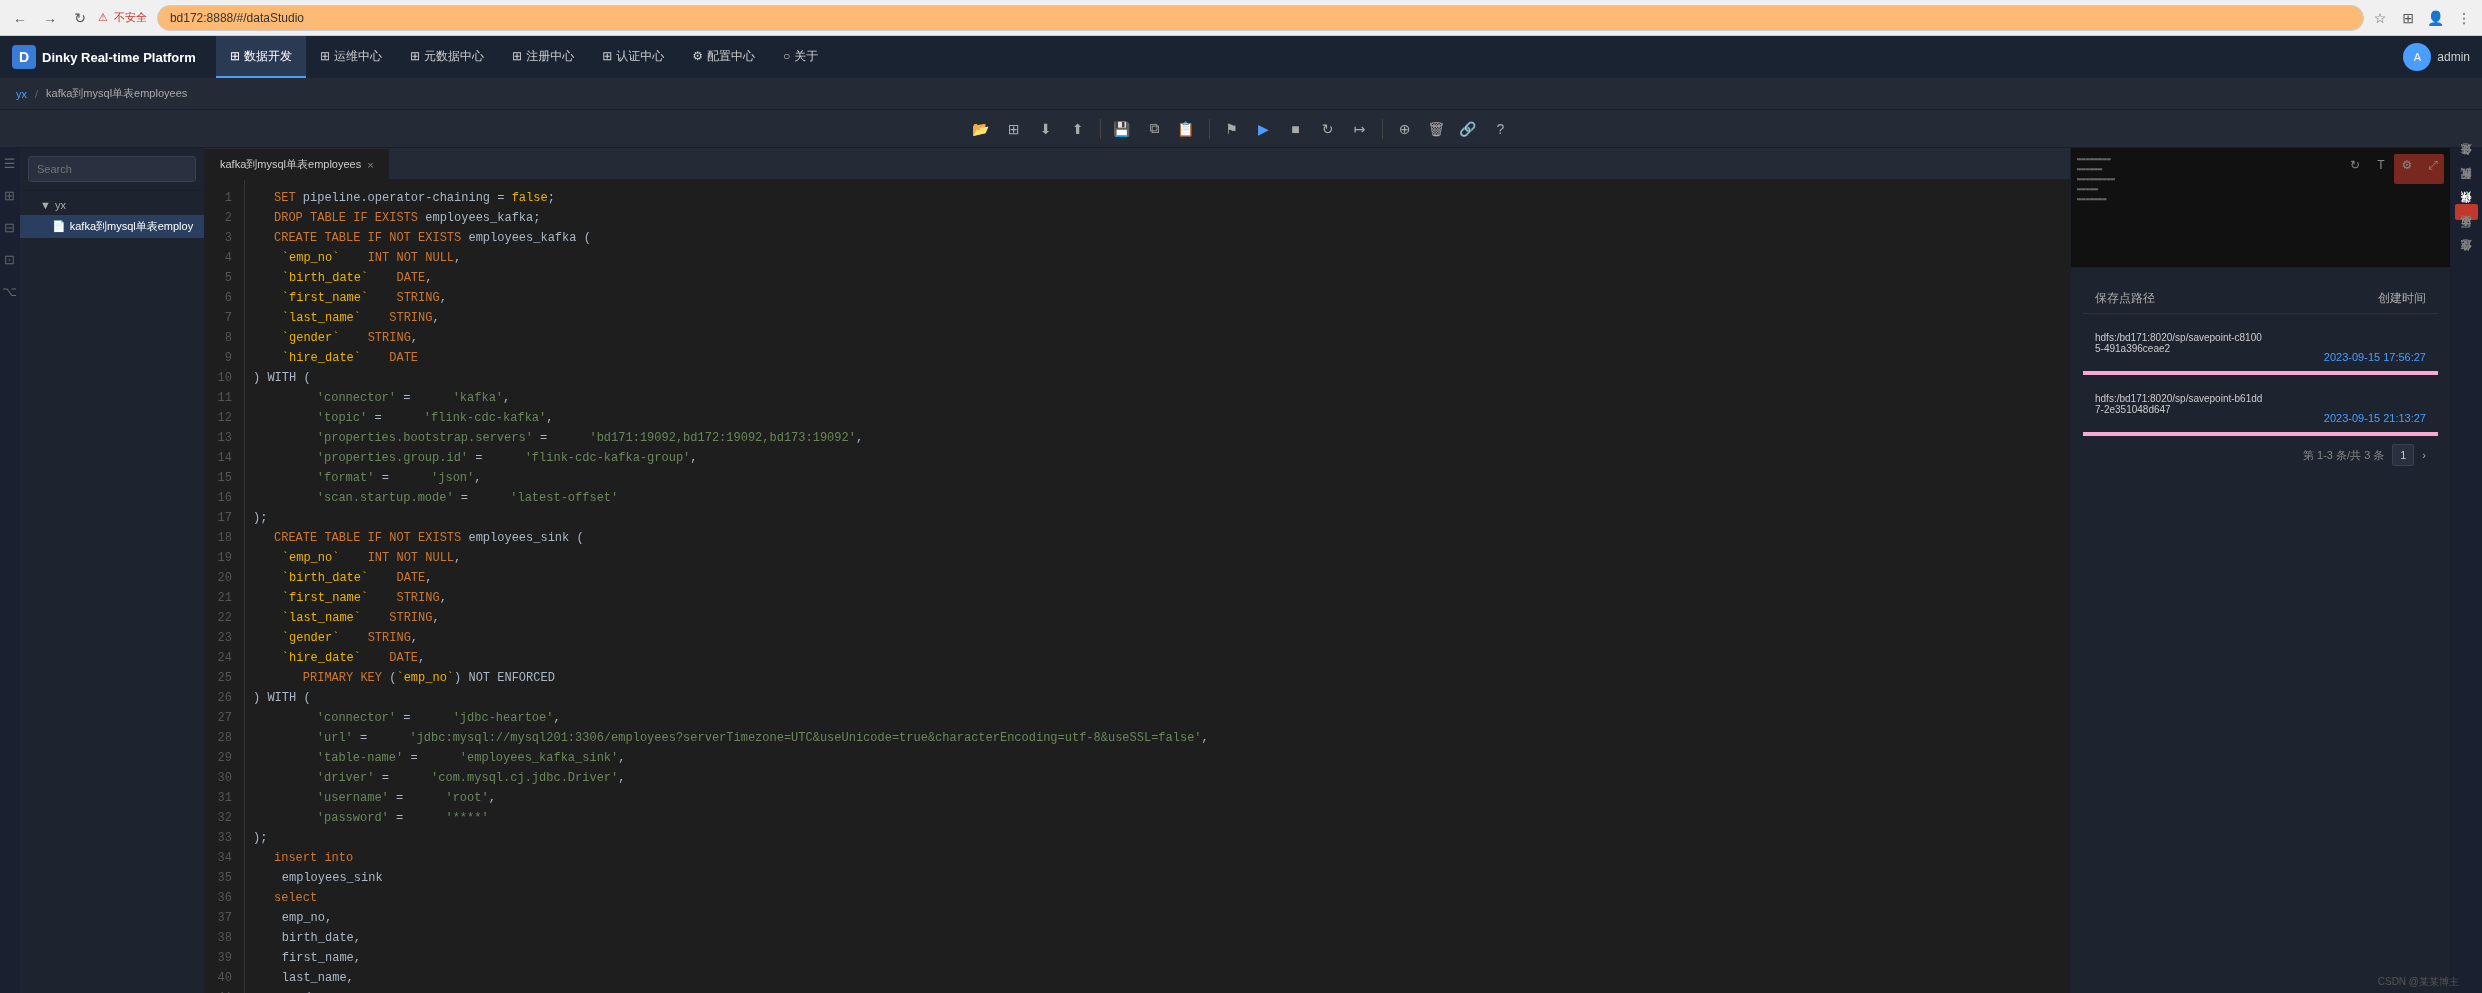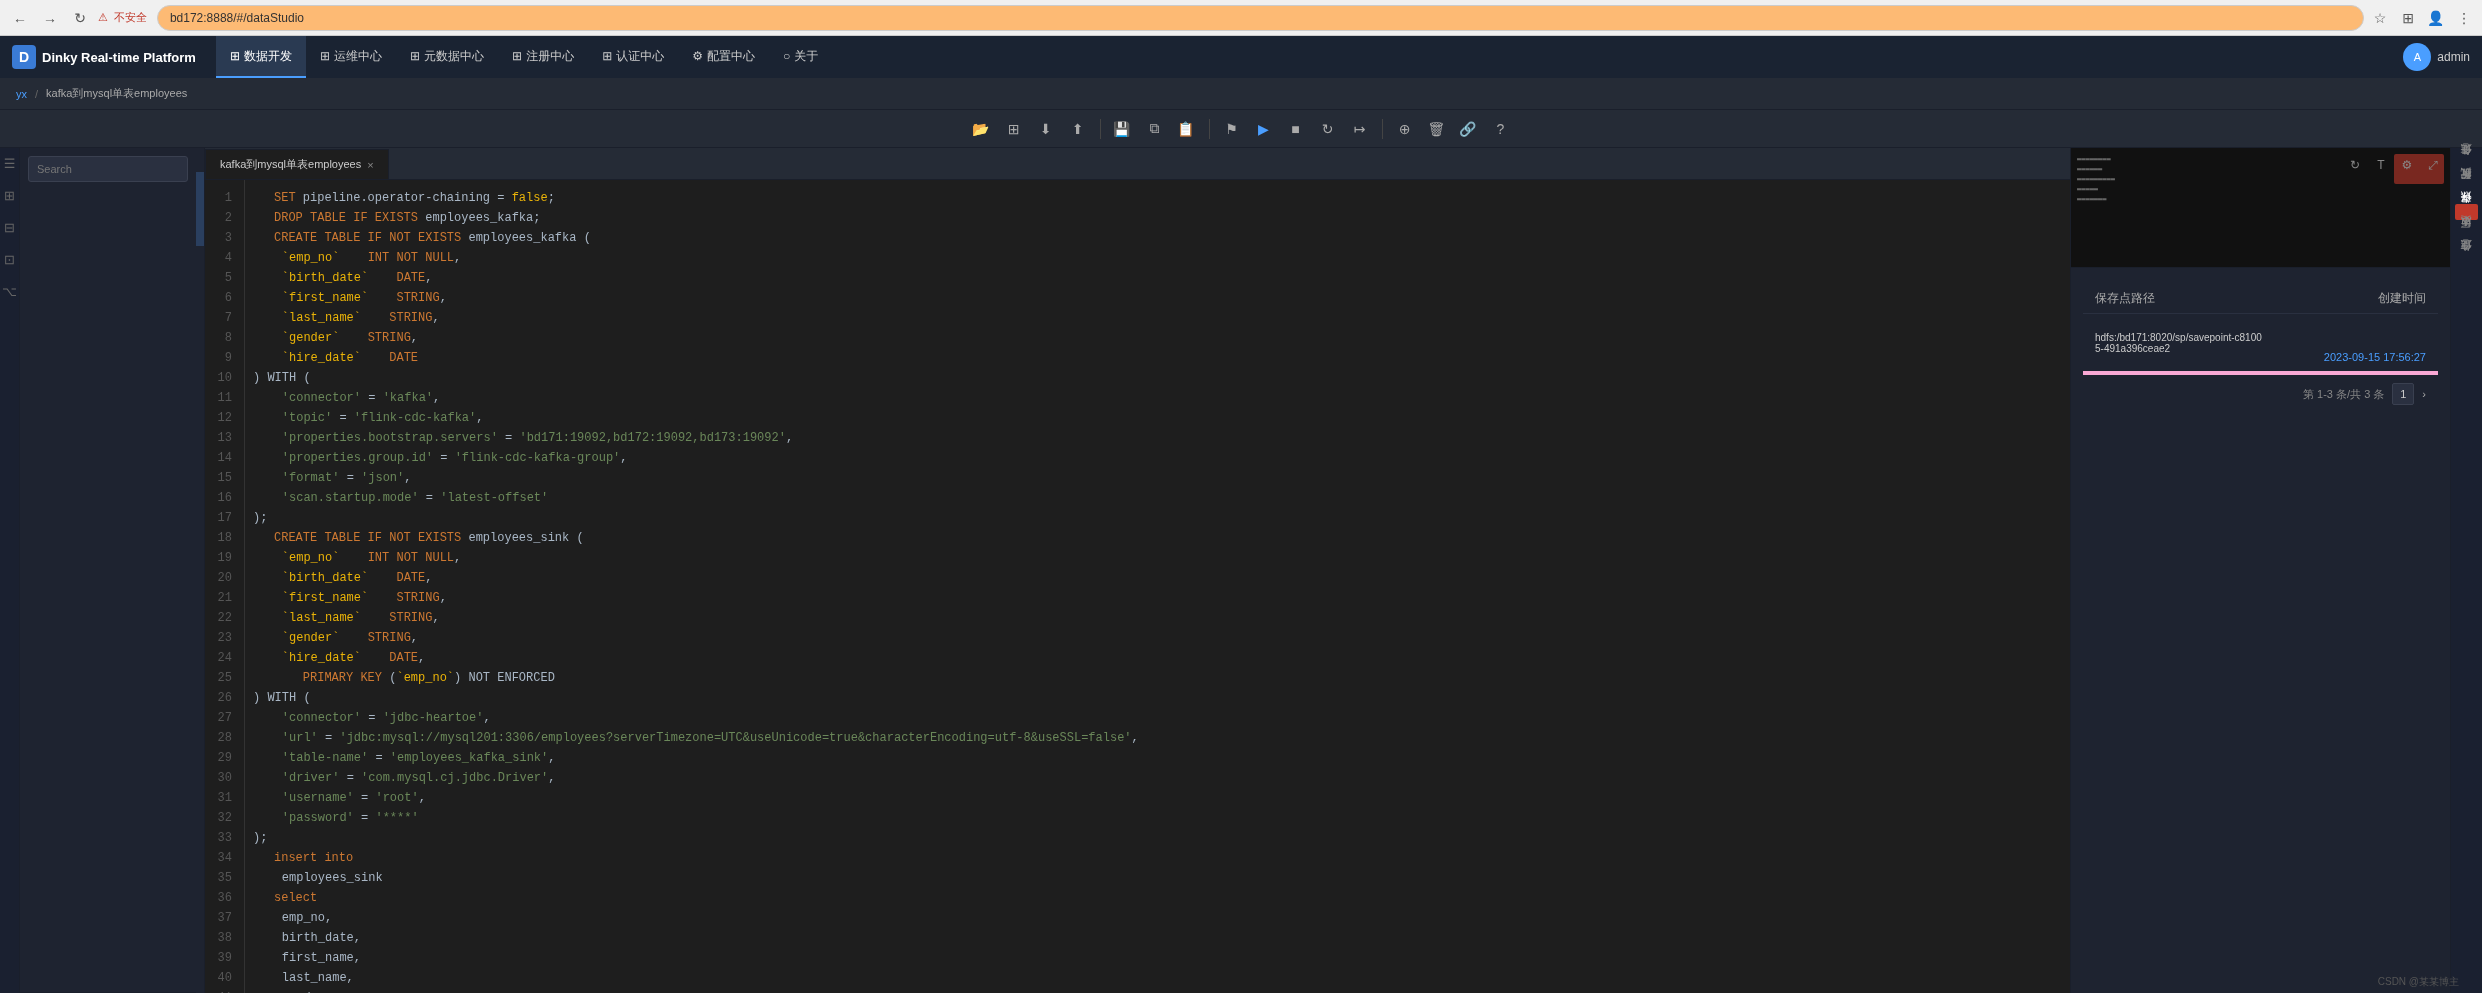--- a/index.html
+++ b/index.html
@@ -128,21 +128,21 @@
       display: flex;
       height: calc(993px - 36px - 42px - 32px - 38px);
     }
 
     
     .left-sidebar {
       width: 185px;
       background: #1e2330;
       border-right: 1px solid #1a1f2b;
       display: flex;
-      flex-direction: row;
+      flex-direction: column;
     }
     .sidebar-search {
       padding: 8px;
       border-bottom: 1px solid #1a1f2b;
     }
     .sidebar-search input {
       width: 100%; height: 26px;
       background: #2a3040;
       border: 1px solid #3a4050;
       border-radius: 3px;
@@ -229,21 +229,21 @@
     .code-lines {
       flex: 1;
       font-family: 'Courier New', monospace;
       font-size: 12px;
       line-height: 20px;
       padding: 8px 8px;
       white-space: pre;
       overflow-x: auto;
     }
     .kw { color: #cc7832; margin-left: 21px; }
-    .str { color: #6a8759; }
+    .str { color: #6a8759; margin-left: 35px; }
     .red { color: #eab308; }
     .normal { color: #a9b7c6; }
 
     
     .right-panel {
       width: 380px;
       background: #1e2330;
       border-left: 1px solid #1a1f2b;
       display: flex;
       flex-direction: column;
@@ -581,20 +581,24 @@
 
     <div class="savepoint-section">
       <div class="savepoint-header">
         <span class="col-path">保存点路径</span>
         <span class="col-time">创建时间</span>
       </div>
       <div class="savepoint-row">
         <span class="path">hdfs:/bd171:8020/sp/savepoint-c81005-491a396ceae2</span>
         <span class="time">2023-09-15 17:56:27</span>
       </div>
+      <div class="savepoint-row">
+        <span class="path">hdfs:/bd171:8020/sp/savepoint-b61dd7-2e351048d647</span>
+        <span class="time">2023-09-15 21:13:27</span>
+      </div>
       <div class="savepoint-pagination">
         <span>第 1-3 条/共 3 条</span>
         <button class="page-btn">1</button>
         <span style="cursor:pointer;color:#aaa;">›</span>
       </div>
     </div>
   </div>
 
   <div class="far-right-bar">
     <span class="frb-item">任务信息</span>

